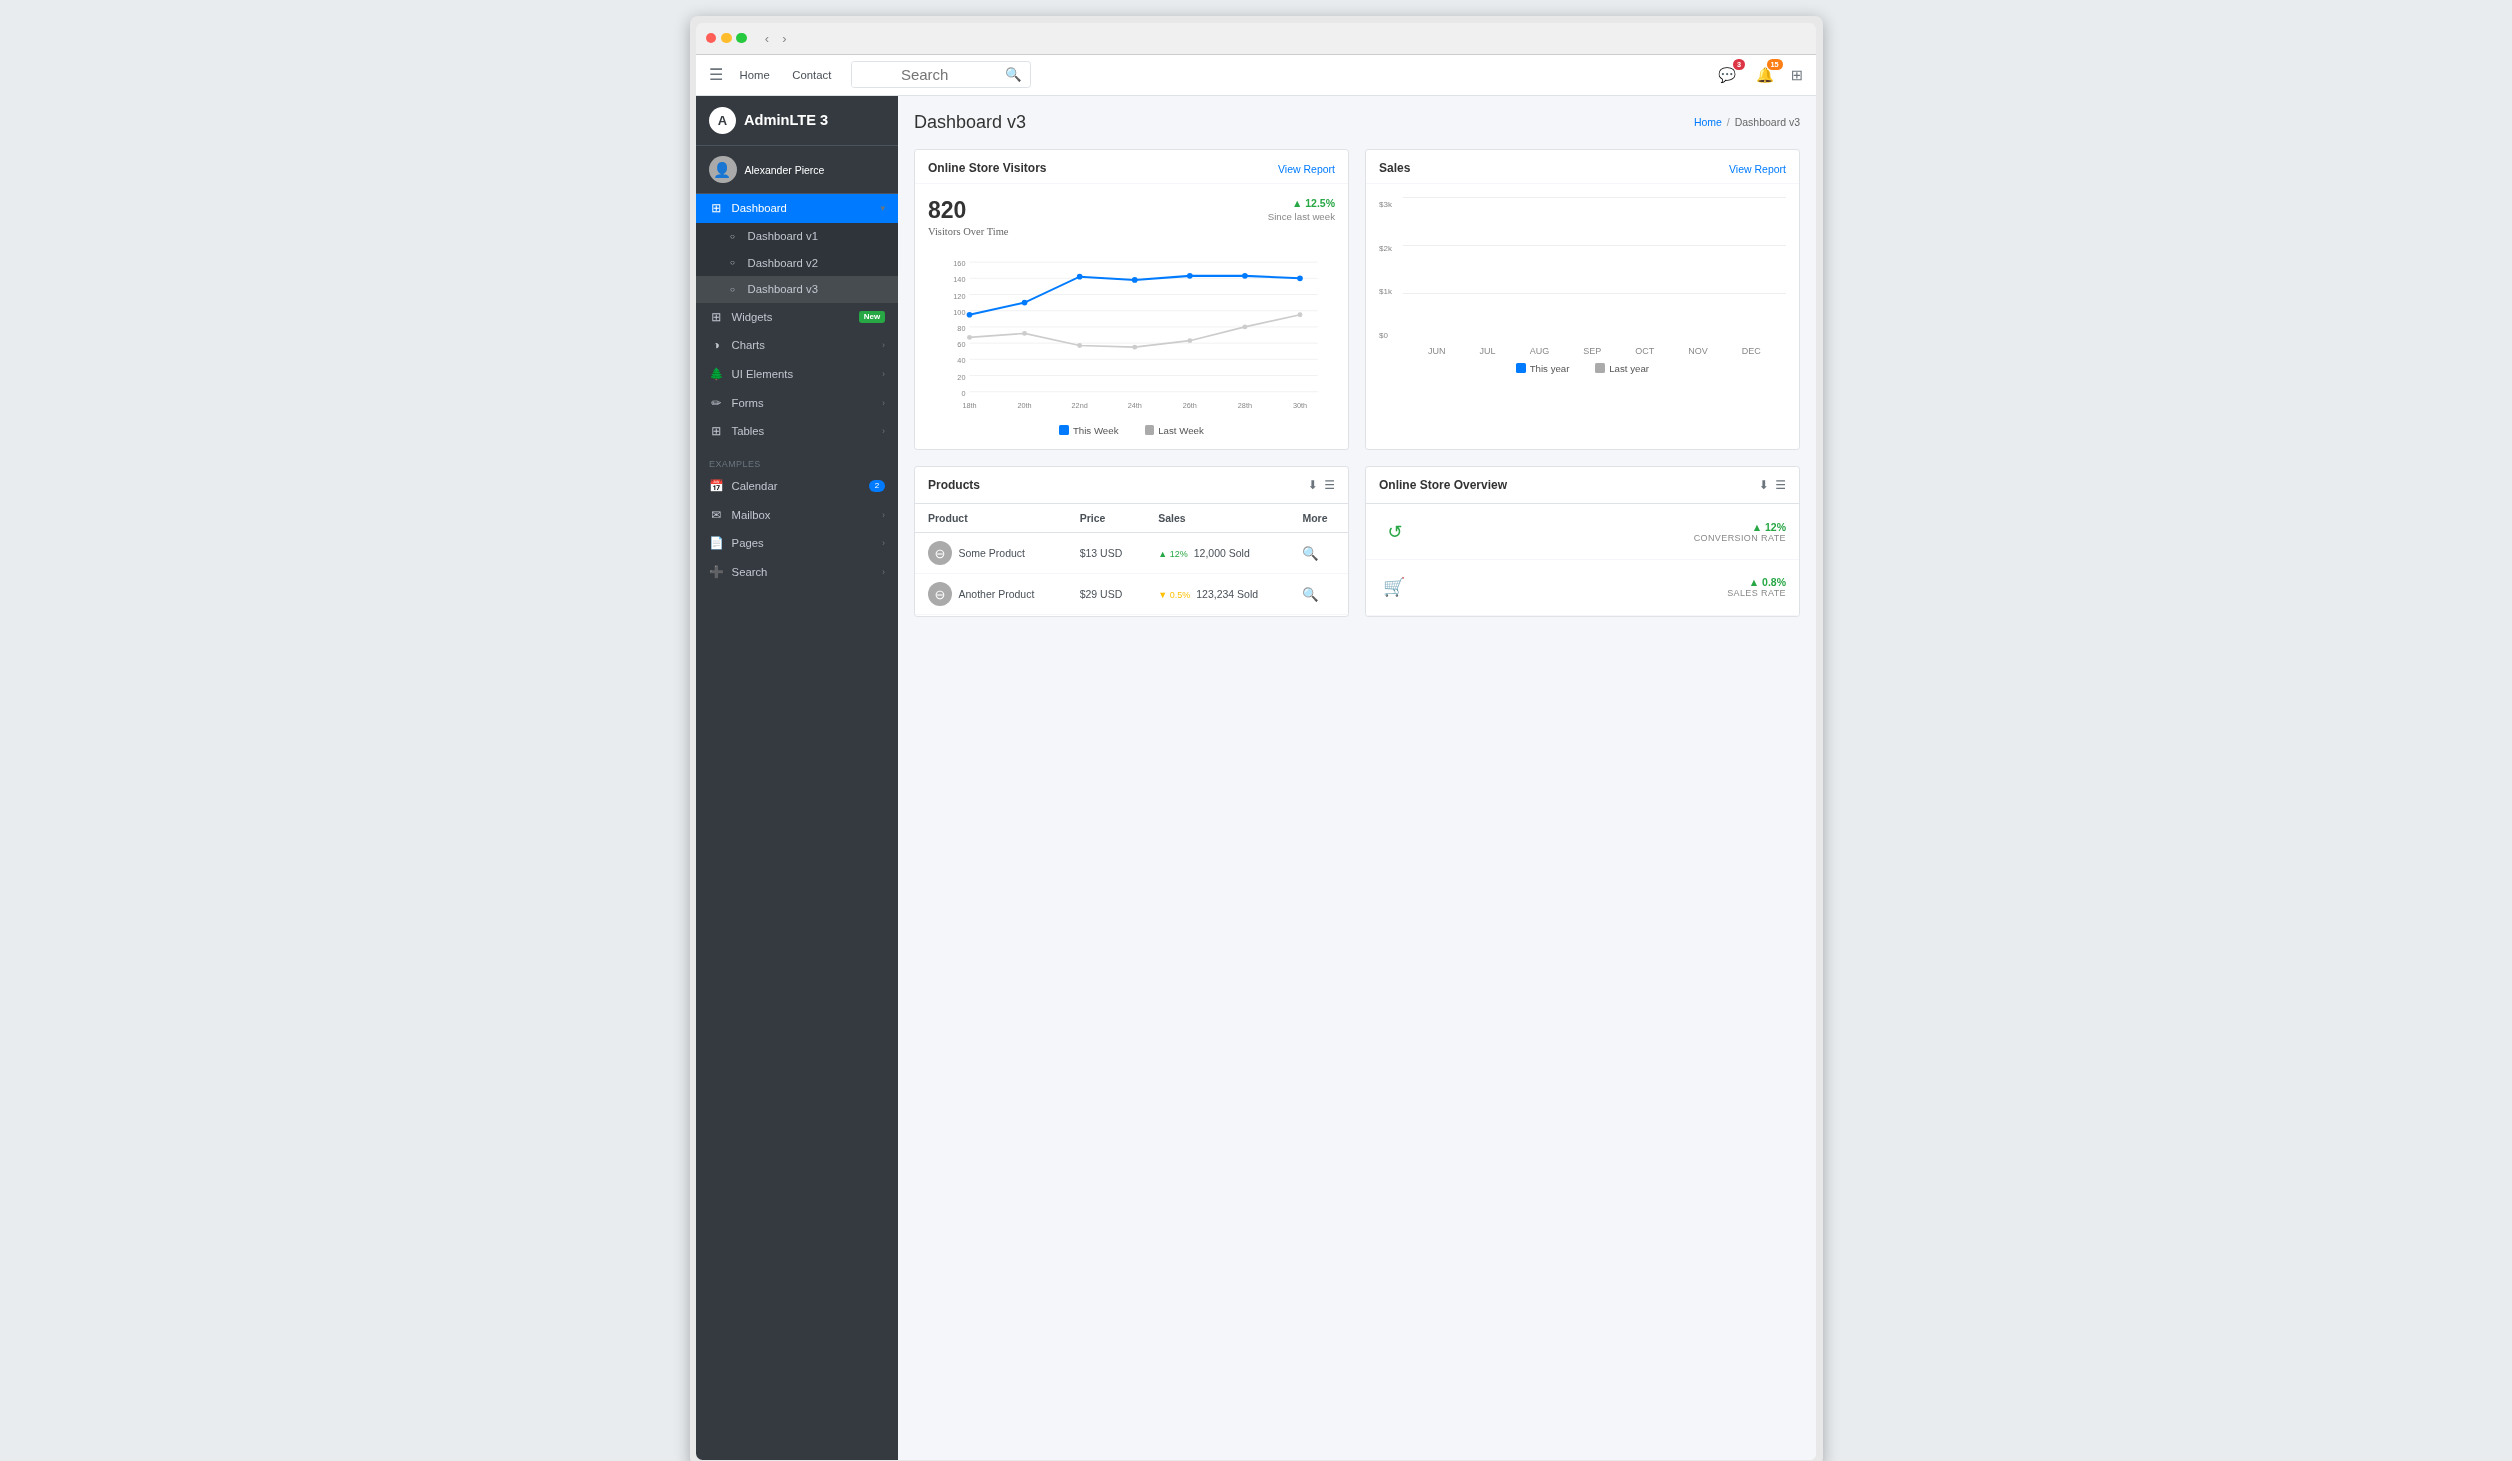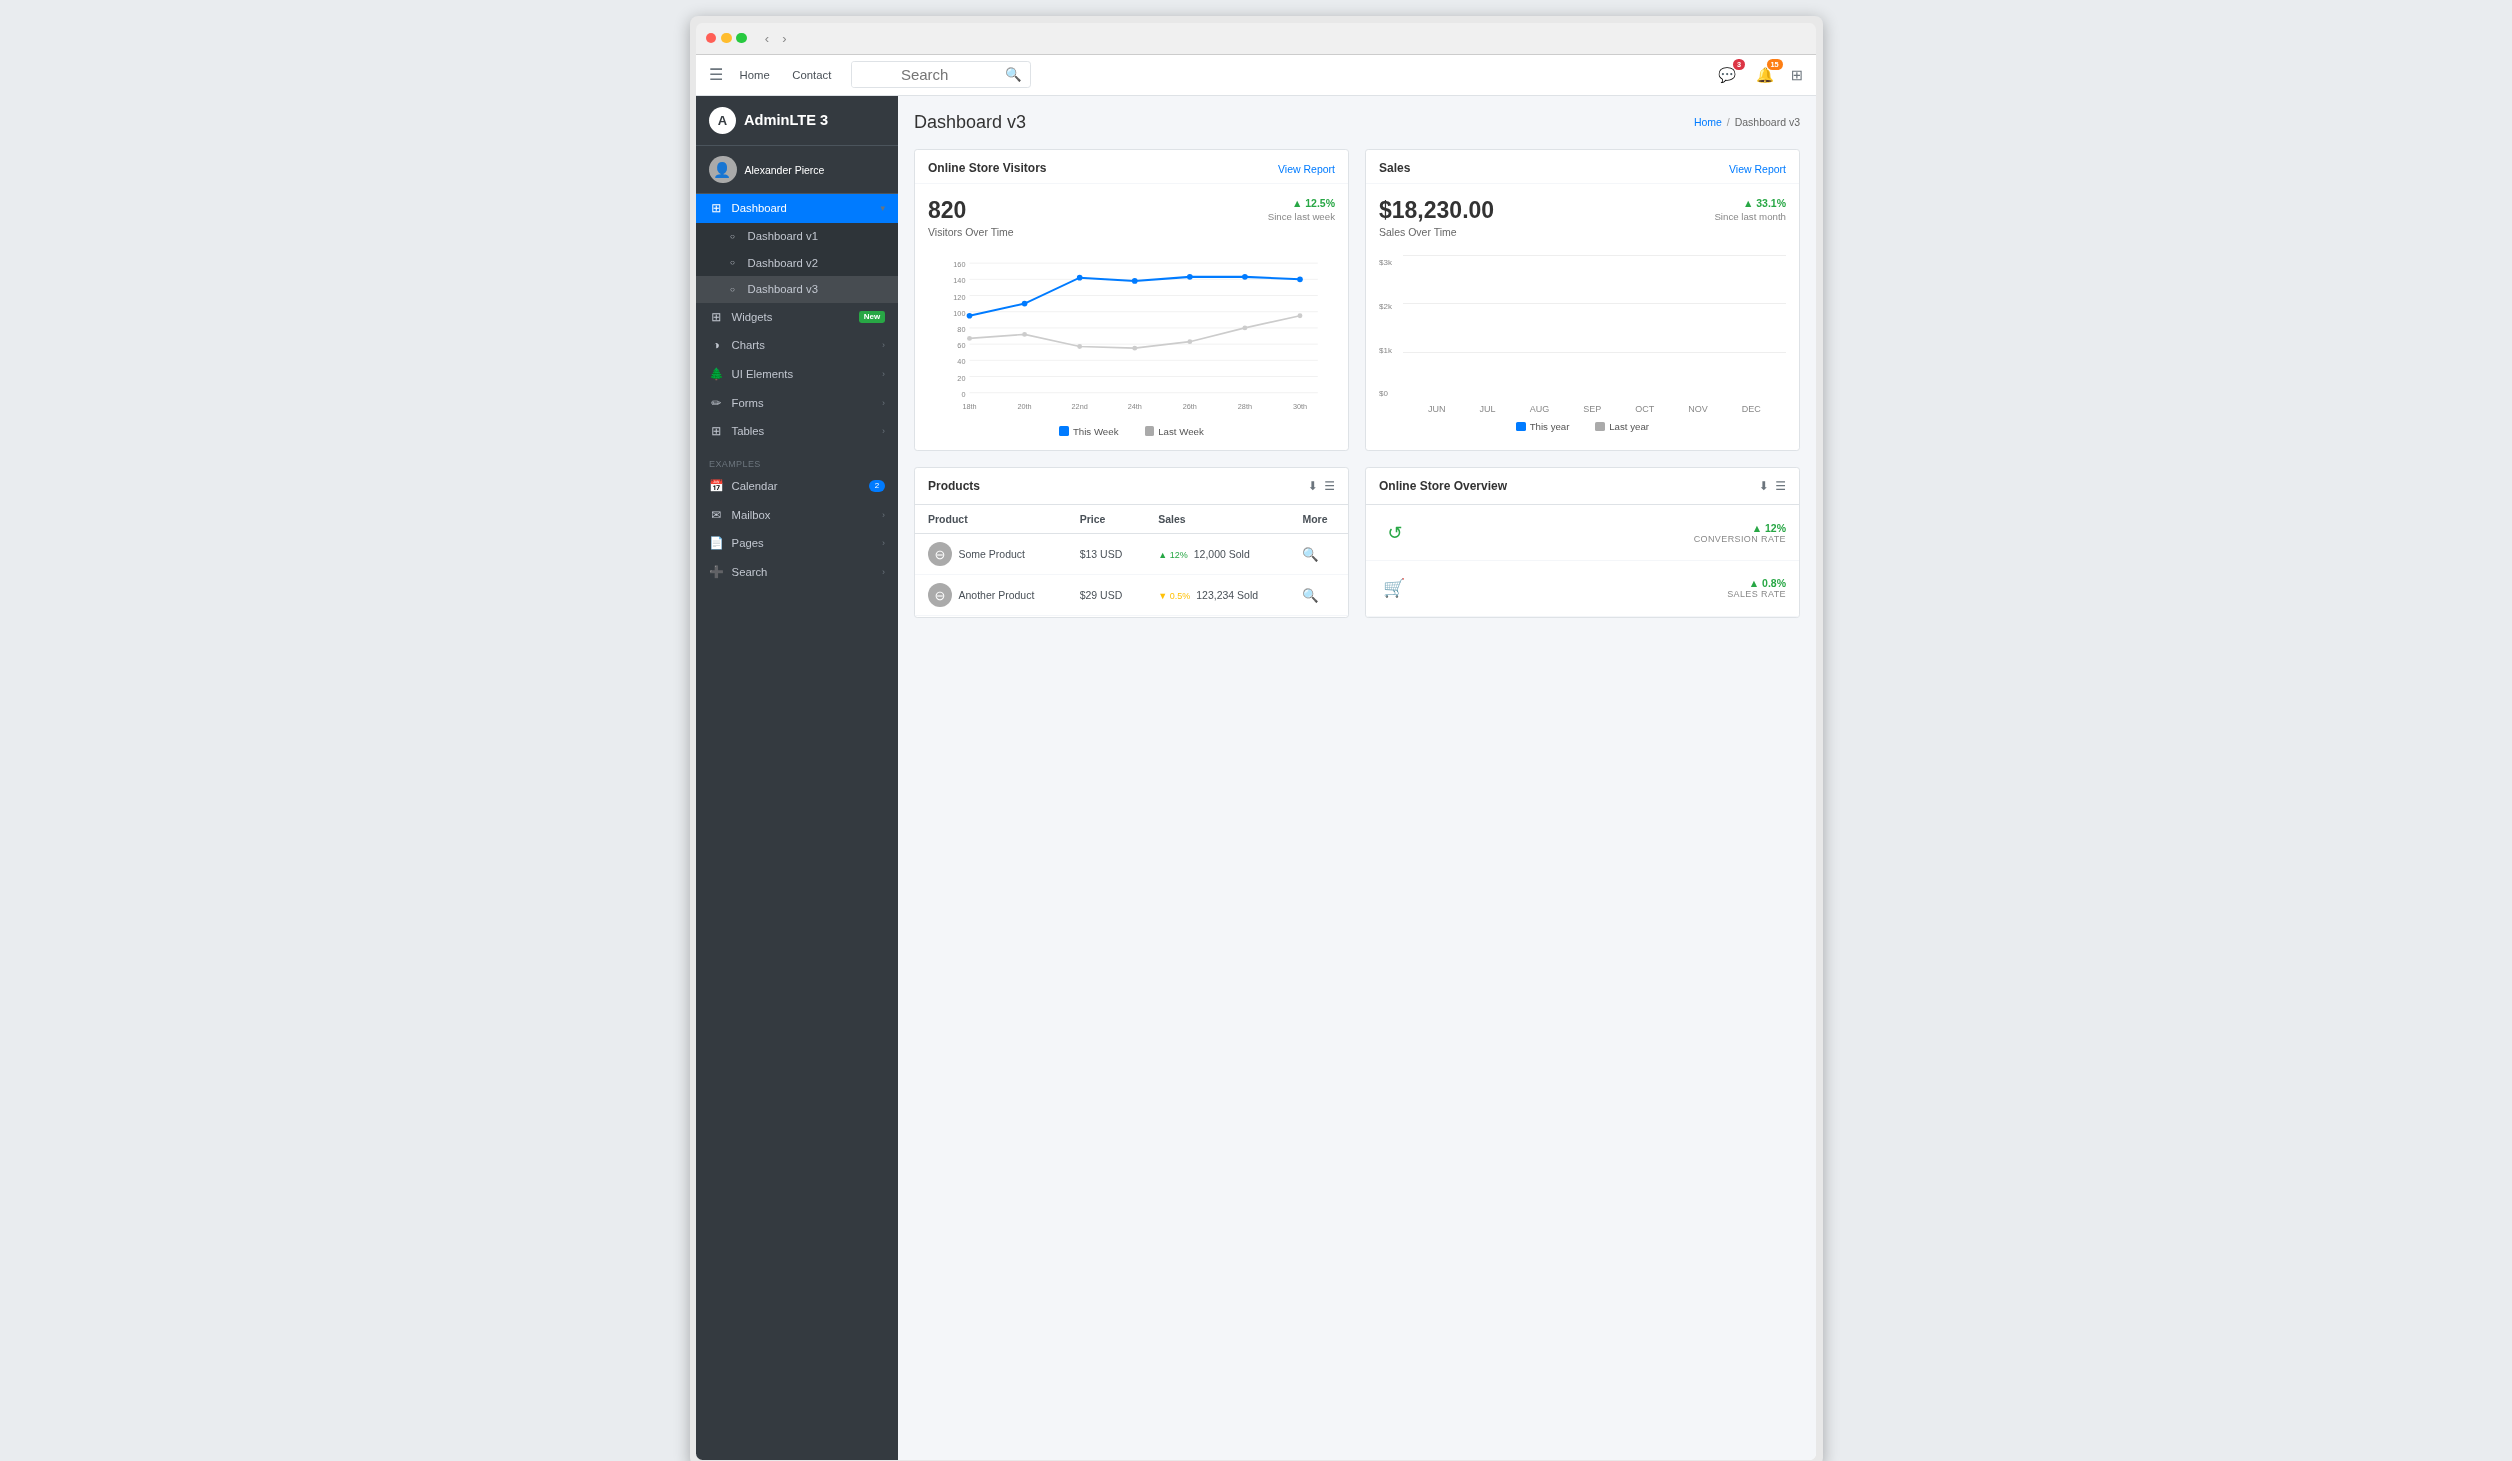--- a/index.html
+++ b/index.html
@@ -250,21 +250,21 @@
       justify-content: space-between;
       border-bottom: 0.8px solid #f4f6f9;
     }
     .card-title { font-size: 12px; font-weight: 600; color: #333; }
     .card-link { color: #007bff; font-size: 10.5px; text-decoration: none; }
     .card-body { padding: 13px; }
 
     
     .visitors-stat { margin-bottom: 9.7px; }
     .stat-number { font-size: 23px; font-weight: 600; color: #333; }
-    .stat-label { font-size: 10.5px; color: #666; margin-top: 1.6px; }
+    .stat-label { font-size: 10.5px; color: #666; margin-top: 1.6px; font-family: Liberation Serif, serif; }
     .stat-badge {
       text-align: right;
     }
     .stat-up { color: #28a745; font-size: 10.5px; font-weight: 600; margin-left: 6px; }
     .stat-since { font-size: 9.7px; color: #888; display: block; margin-top: 1.6px; }
 
     .visitors-header-row {
       display: flex;
       justify-content: space-between;
       align-items: flex-start;
@@ -595,30 +595,20 @@
               </div>
             </div>
           </div>
 
           <div class="card">
             <div class="card-header">
               <span class="card-title">Sales</span>
               <a class="card-link">View Report</a>
             </div>
             <div class="card-body">
-              <div class="visitors-header-row">
-                <div class="visitors-stat">
-                  <div class="stat-number">$18,230.00</div>
-                  <div class="stat-label">Sales Over Time</div>
-                </div>
-                <div class="stat-badge">
-                  <span class="stat-up">▲ 33.1%</span>
-                  <span class="stat-since">Since last month</span>
-                </div>
-              </div>
 
               <div style="position:relative; padding-left:24px;">
                 <div class="chart-y-labels" style="left:0; top:0; height:146px; position:absolute; display:flex; flex-direction:column; justify-content:space-between; padding:3.2px 0; font-size:8px; color:#888;">
                   <span>$3k</span>
                   <span>$2k</span>
                   <span>$1k</span>
                   <span>$0</span>
                 </div>
                 <div style="position:relative;">
 

